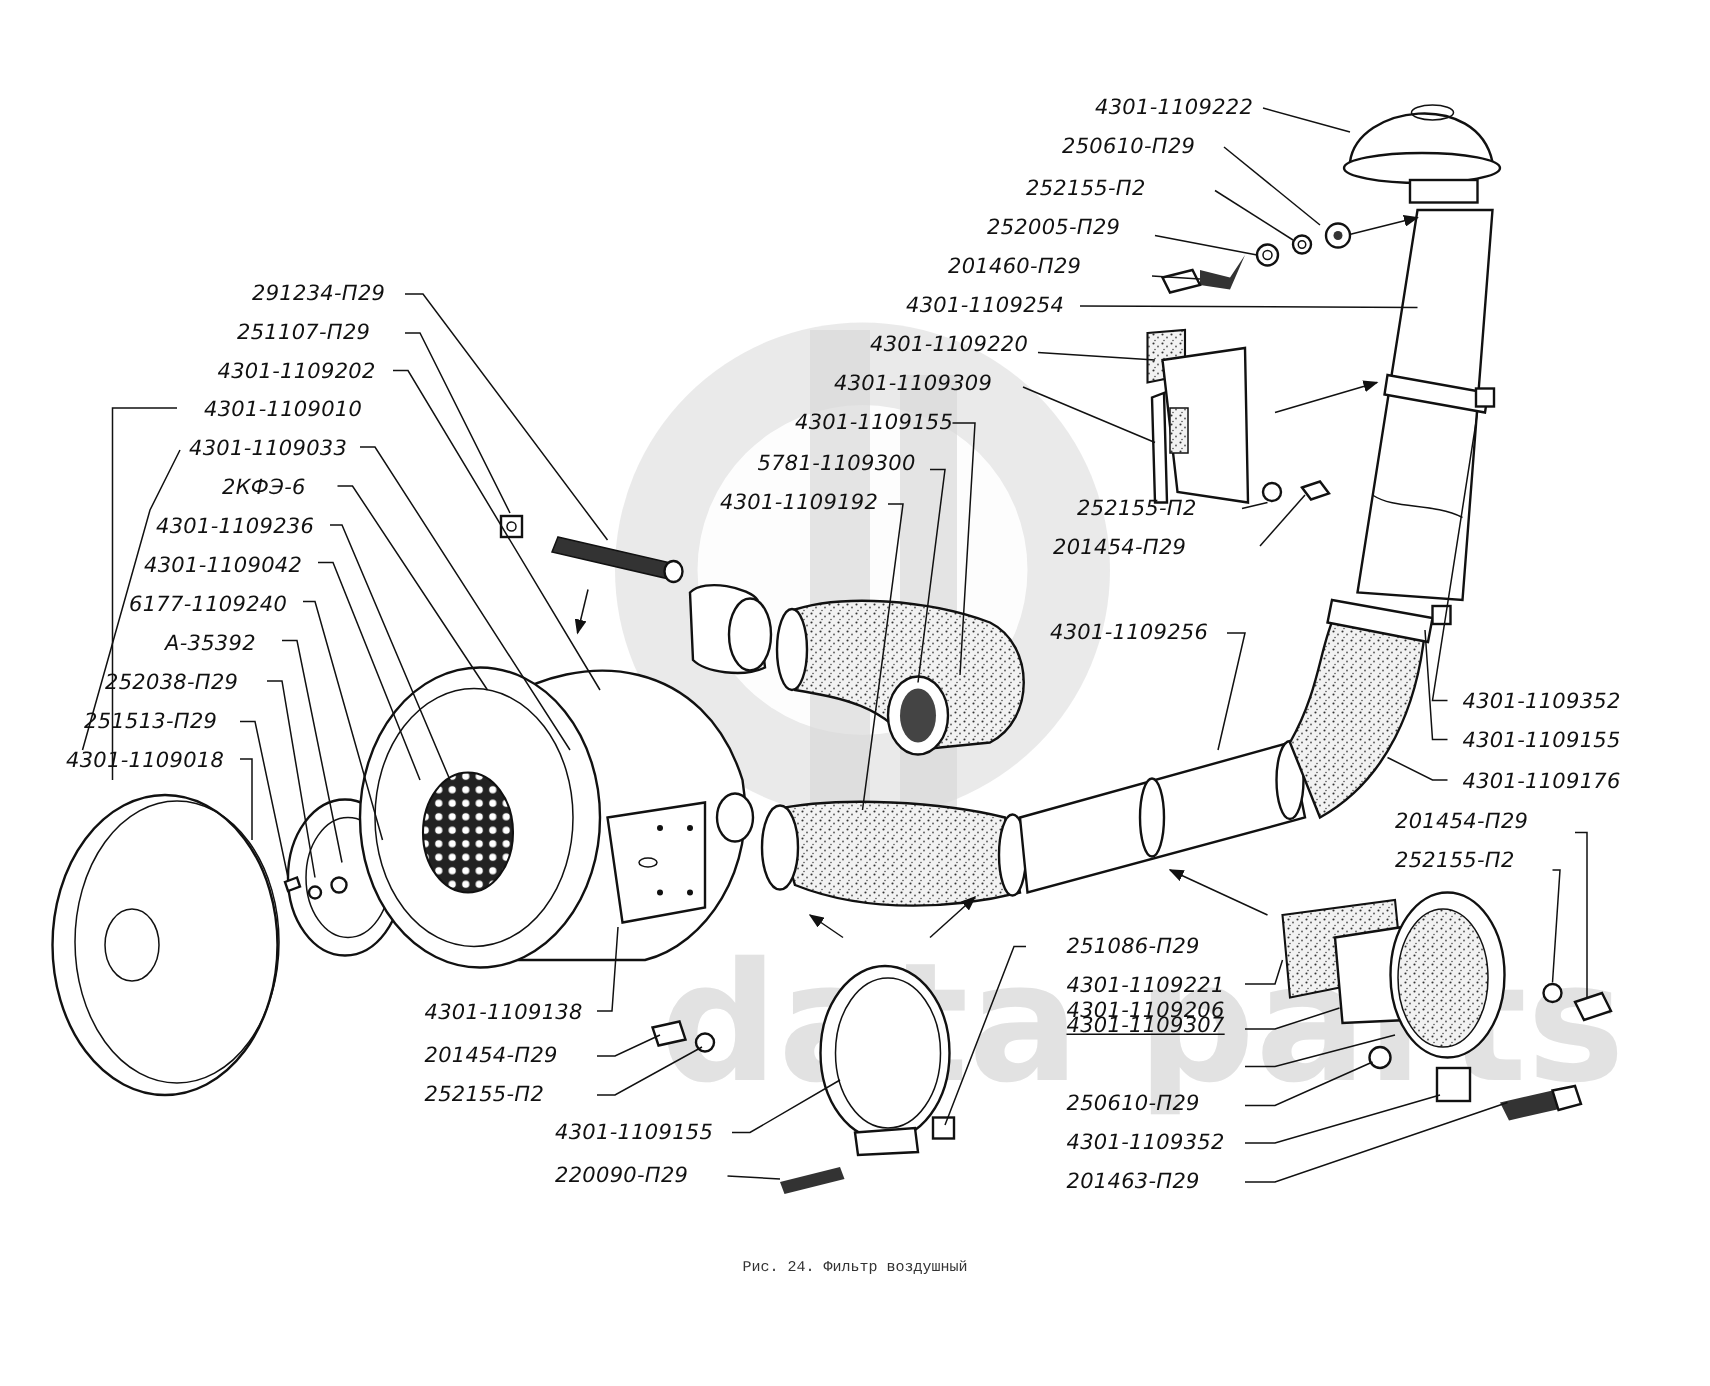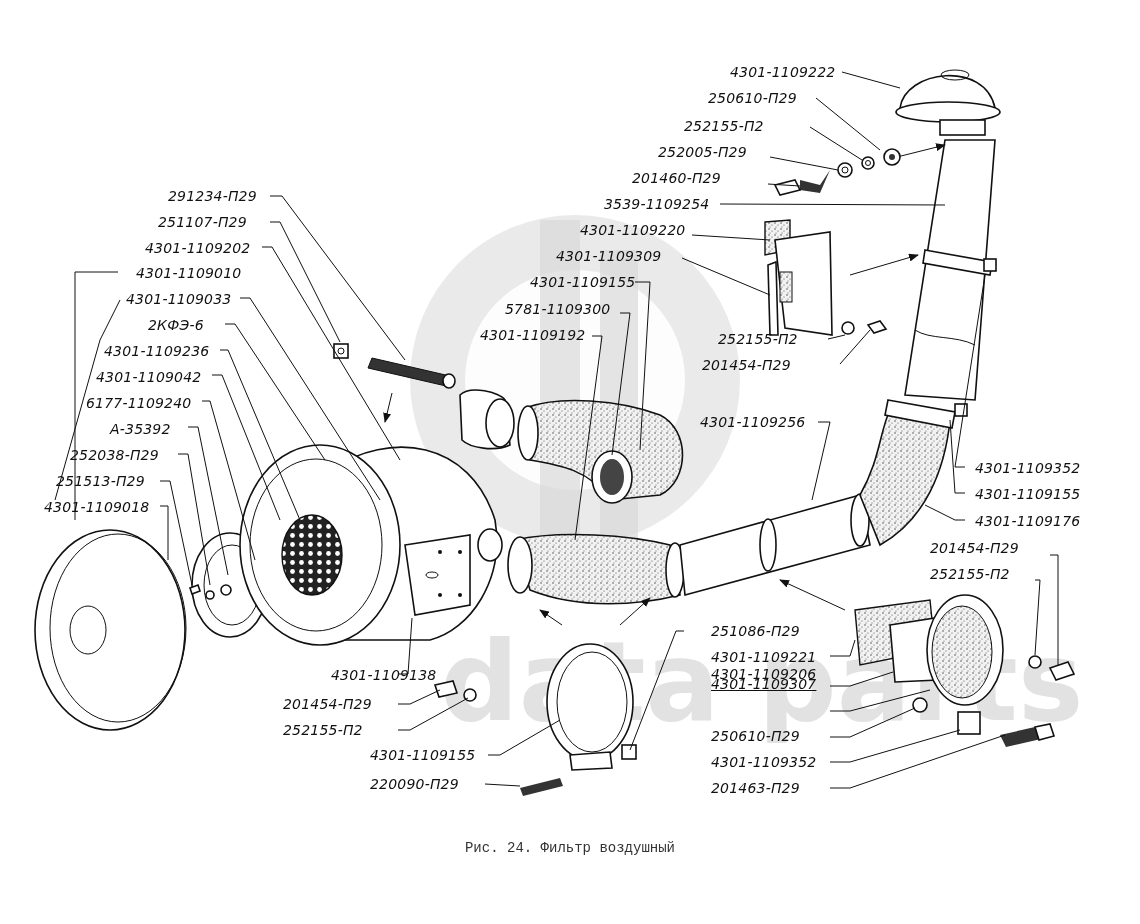--- a/index.html
+++ b/index.html
@@ -13,21 +13,21 @@
     color: #111;
     white-space: nowrap;
     letter-spacing: 0.2px;
     line-height: 16px;
   }
   .caption {
     position: absolute;
     left: 0; width: 1140px; top: 840px;
     text-align: center;
     font-family: "Liberation Mono", monospace;
-    font-size: 14px;
+    font-size: 10px;
     color: #333;
   }
   svg { position: absolute; left: 0; top: 0; }
   .ln { stroke: #111; stroke-width: 1; fill: none; }
   .part { stroke: #111; stroke-width: 1.6; fill: #fff; }
   .thin { stroke: #111; stroke-width: 1; fill: none; }
   .hose { stroke: #111; stroke-width: 1.6; fill: url(#stipple); }
   .wm { fill: #d9d9d9; }
   .wmtext { font-family: "DejaVu Sans", sans-serif; font-weight: bold; font-size: 110px; fill: #e2e2e2; }
 </style>
@@ -239,21 +239,21 @@
     <polyline class="ln" points="830,762 850,762 960,730"></polyline>
     <polyline class="ln" points="830,788 850,788 1005,735"></polyline>
   </g>
 </svg>
 
 <span class="lbl" style="left:730px;top:64px;font-style:italic;">4301-1109222</span>
 <span class="lbl" style="left:708px;top:90px;">250610-П29</span>
 <span class="lbl" style="left:684px;top:118px;">252155-П2</span>
 <span class="lbl" style="left:658px;top:144px;">252005-П29</span>
 <span class="lbl" style="left:632px;top:170px;">201460-П29</span>
-<span class="lbl" style="left:604px;top:196px;">3539-1109254</span>
+<span class="lbl" style="left:604px;top:196px;">4301-1109254</span>
 <span class="lbl" style="left:580px;top:222px;">4301-1109220</span>
 <span class="lbl" style="left:556px;top:248px;">4301-1109309</span>
 <span class="lbl" style="left:530px;top:274px;">4301-1109155</span>
 <span class="lbl" style="left:505px;top:301px;">5781-1109300</span>
 <span class="lbl" style="left:480px;top:327px;">4301-1109192</span>
 <span class="lbl" style="left:718px;top:331px;">252155-П2</span>
 <span class="lbl" style="left:702px;top:357px;">201454-П29</span>
 <span class="lbl" style="left:700px;top:414px;">4301-1109256</span>
 <span class="lbl" style="left:975px;top:460px;">4301-1109352</span>
 <span class="lbl" style="left:975px;top:486px;">4301-1109155</span>
@@ -268,21 +268,21 @@
 <span class="lbl" style="left:126px;top:291px;font-style:italic;">4301-1109033</span>
 <span class="lbl" style="left:148px;top:317px;">2КФЭ-6</span>
 <span class="lbl" style="left:104px;top:343px;text-align:right;">4301-1109236</span>
 <span class="lbl" style="left:96px;top:369px;">4301-1109042</span>
 <span class="lbl" style="left:86px;top:395px;">6177-1109240</span>
 <span class="lbl" style="left:110px;top:421px;">А-35392</span>
 <span class="lbl" style="left:70px;top:447px;">252038-П29</span>
 <span class="lbl" style="left:56px;top:473px;">251513-П29</span>
 <span class="lbl" style="left:44px;top:499px;">4301-1109018</span>
 
-<span class="lbl" style="left:283px;top:667px;margin-left:48px;">4301-1109138</span>
+<span class="lbl" style="left:283px;top:667px;">4301-1109138</span>
 <span class="lbl" style="left:283px;top:696px;">201454-П29</span>
 <span class="lbl" style="left:283px;top:722px;">252155-П2</span>
 <span class="lbl" style="left:370px;top:747px;">4301-1109155</span>
 <span class="lbl" style="left:370px;top:776px;">220090-П29</span>
 
 <span class="lbl" style="left:711px;top:623px;">251086-П29</span>
 <span class="lbl" style="left:711px;top:649px;">4301-1109221</span>
 <span class="lbl" style="left:711px;top:676px;text-decoration:underline;">4301-1109307</span>
 <span class="lbl" style="left:711px;top:666px;">4301-1109206</span>
 <span class="lbl" style="left:711px;top:728px;">250610-П29</span>

